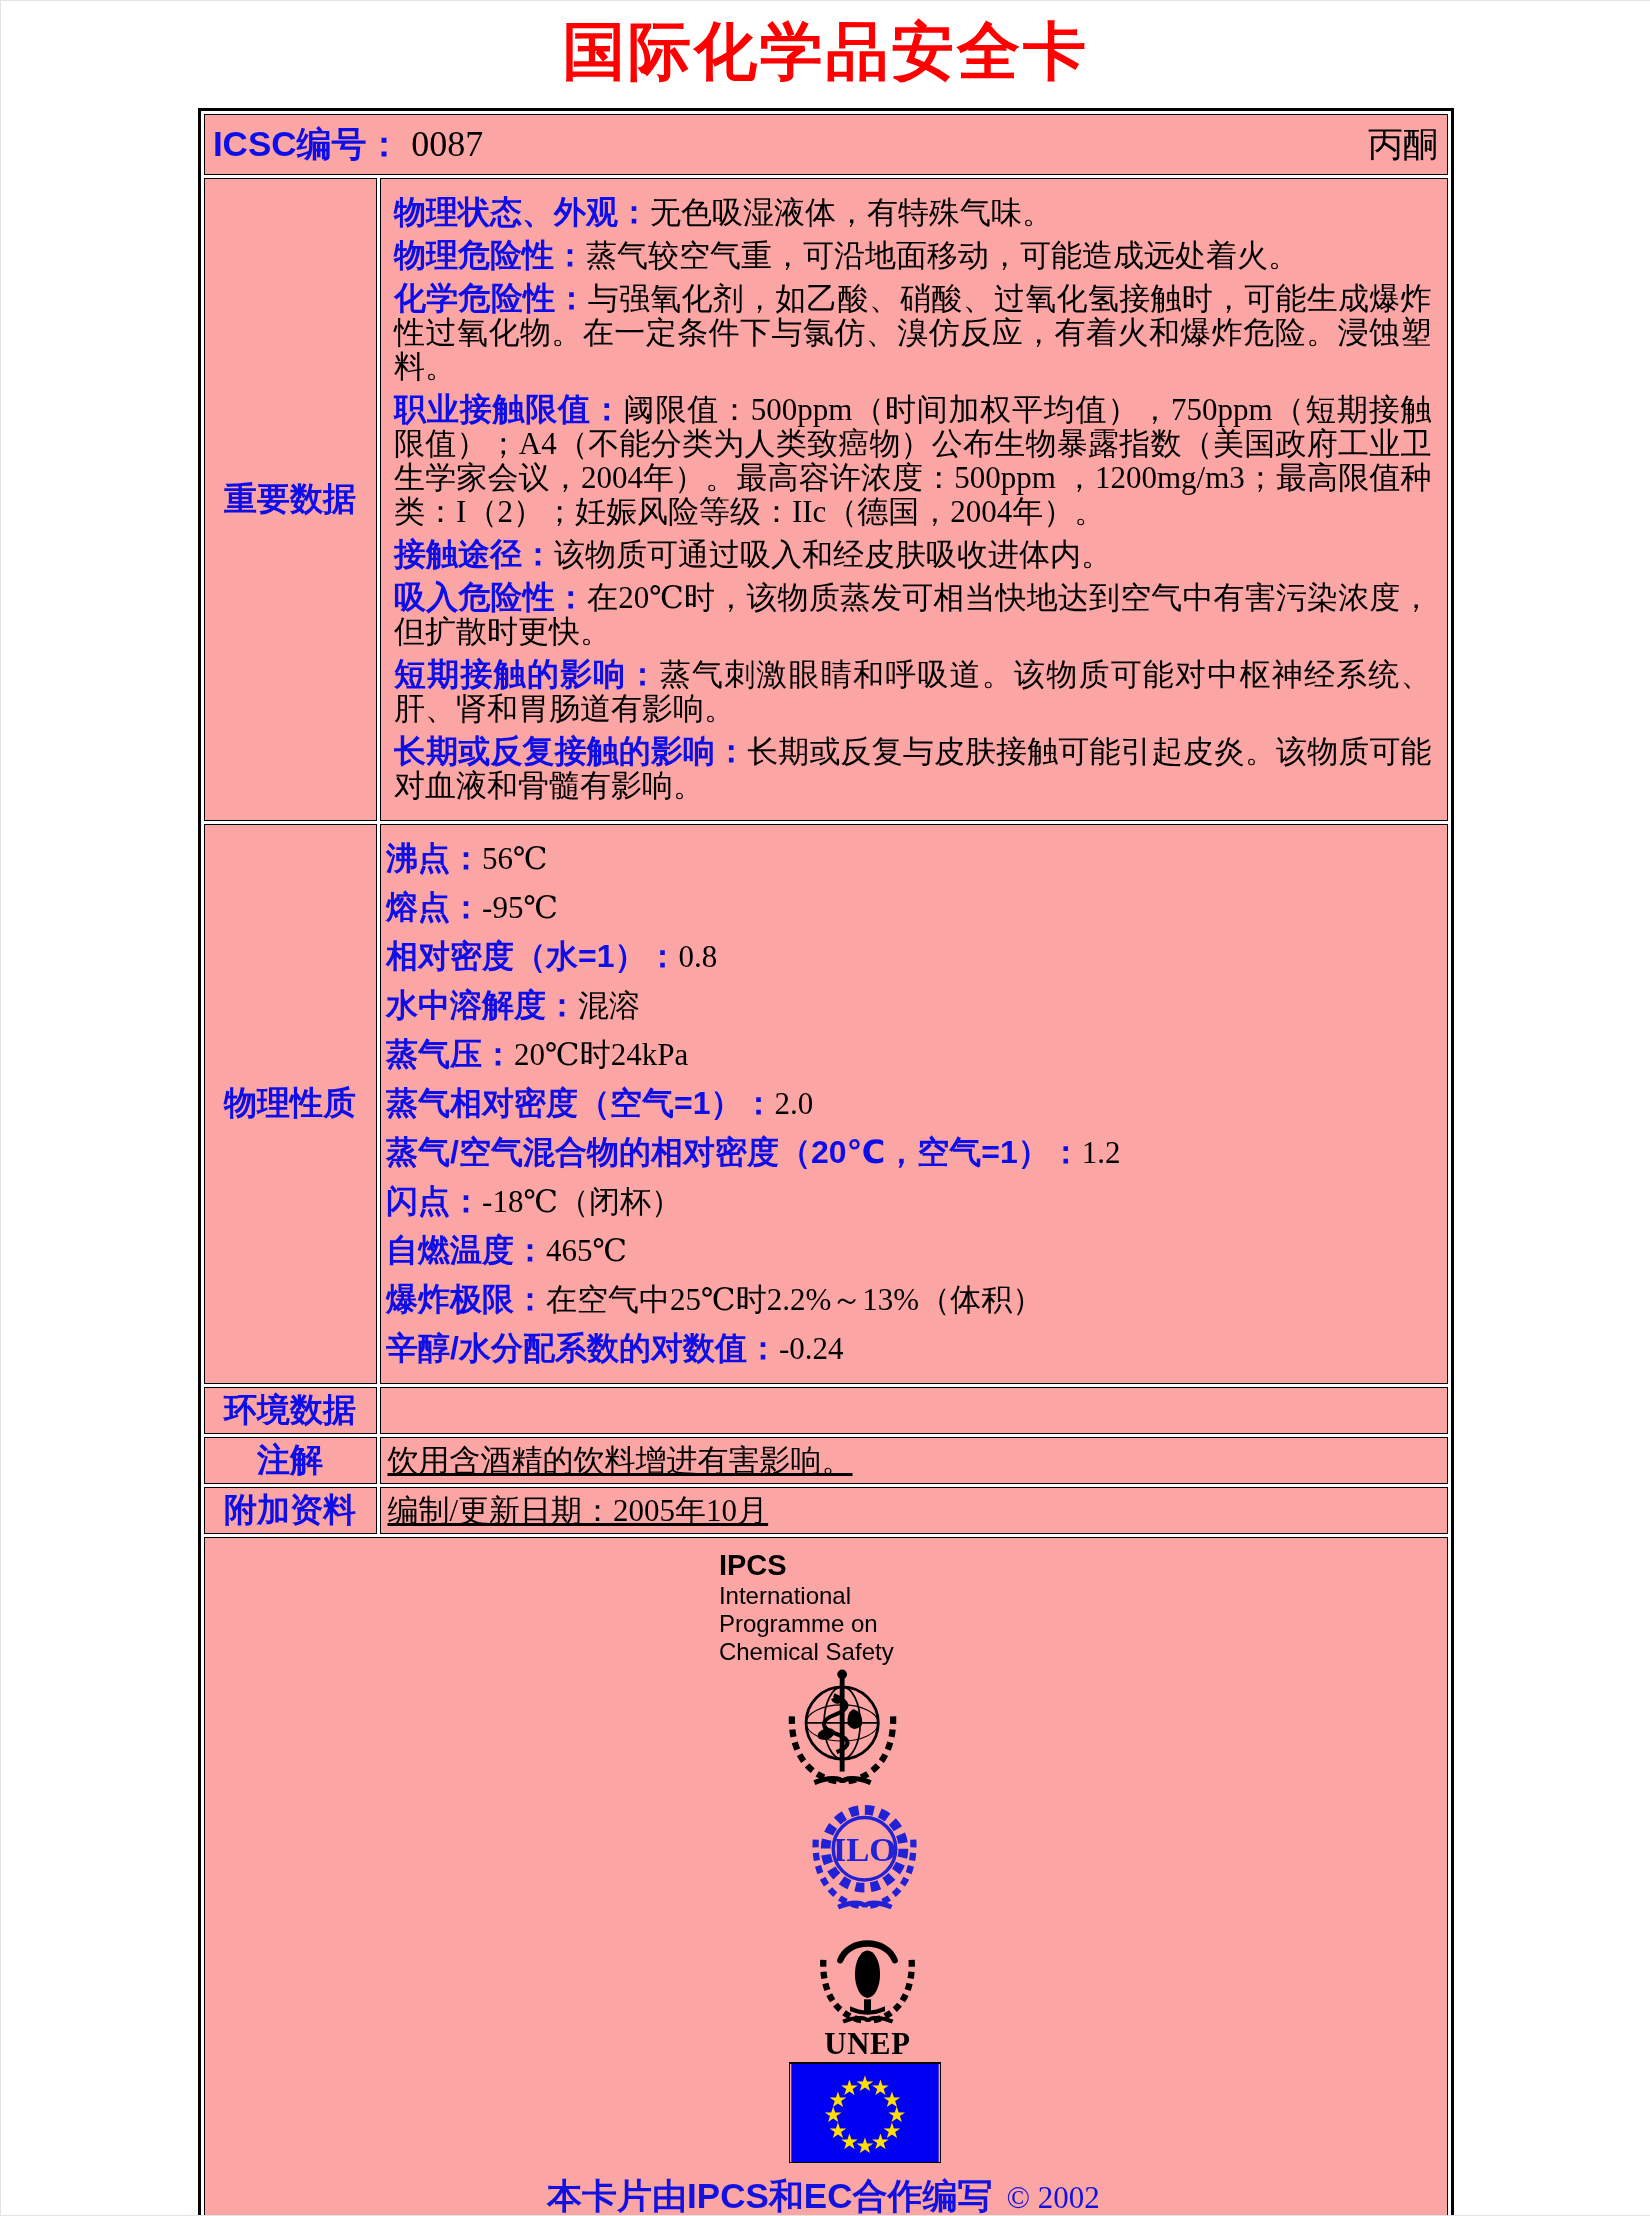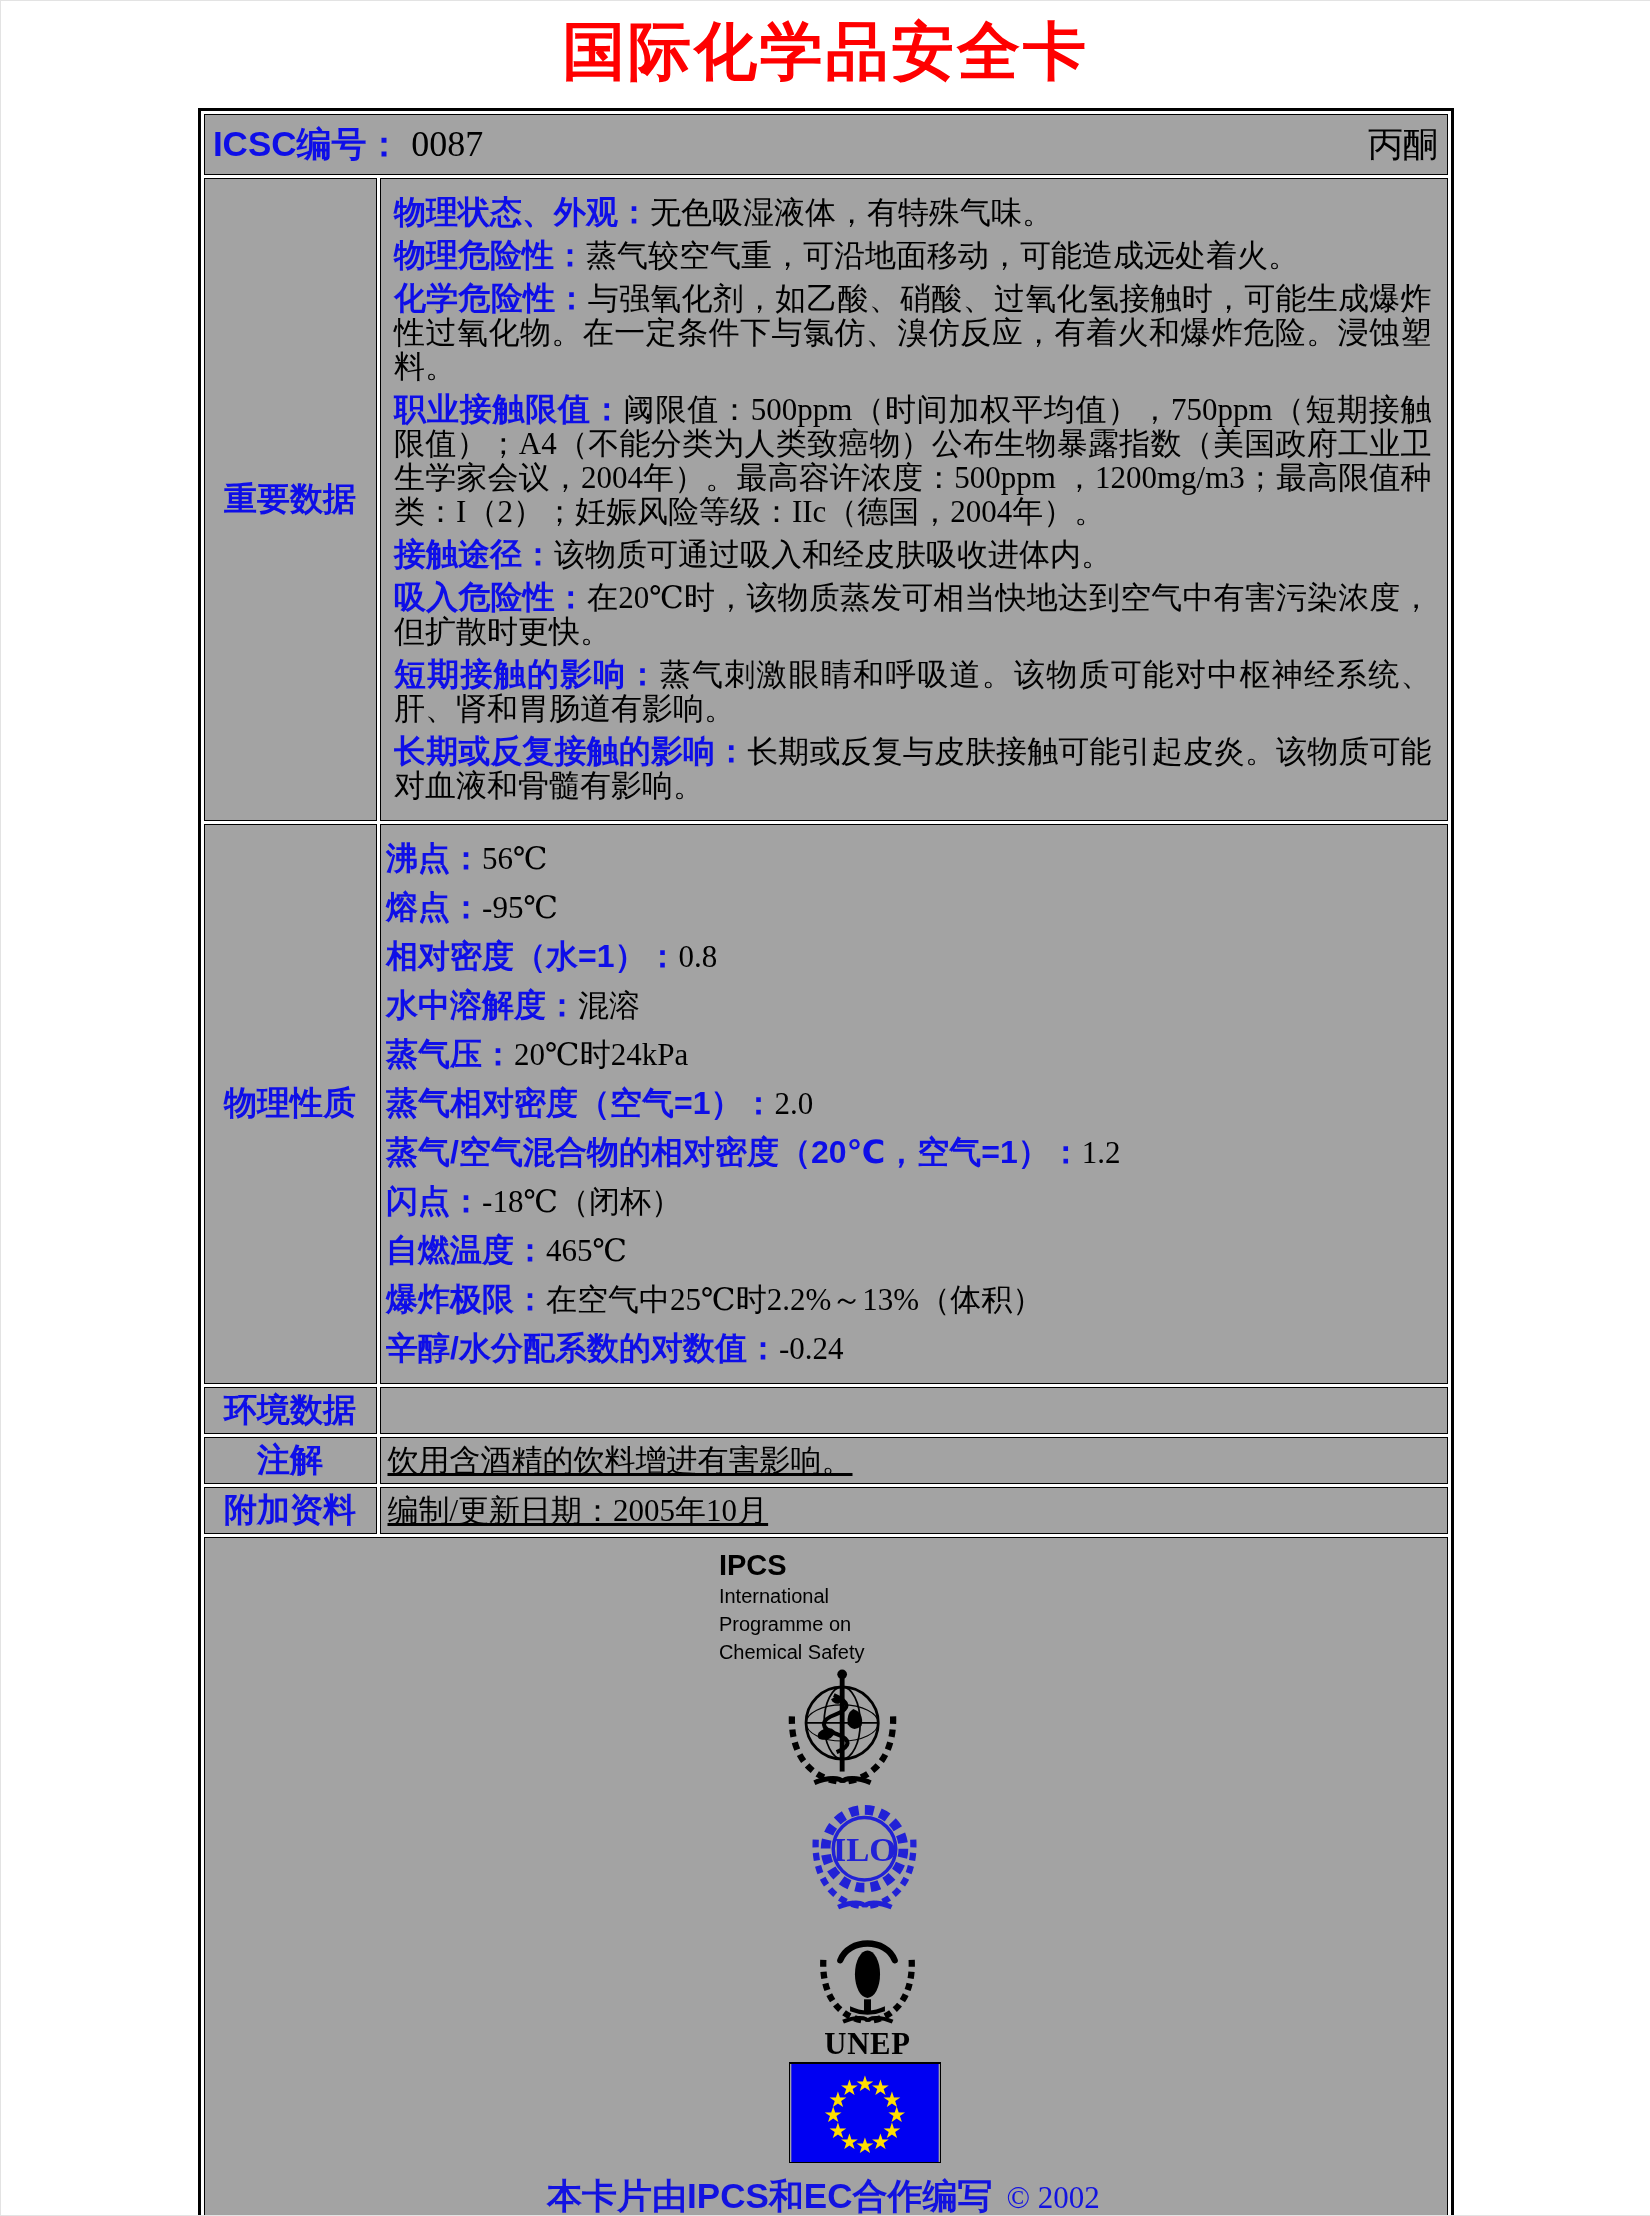--- a/index.html
+++ b/index.html
@@ -26,21 +26,21 @@
   }
   table.card {
     margin: 0 auto;
     width: 1256px;
     border: 3.5px solid #000;
     border-spacing: 3.5px;
     border-collapse: separate;
     table-layout: fixed;
     background:#fff;
   }
-  td { border: 1.4px solid #000; vertical-align: middle; background:#a3a3a3; }
+  td { border: 1.4px solid #000; vertical-align: middle; background:#fca5a5; }
 
   .lbl {
     color:#0e0ee8;
     font-family: "Liberation Sans", "DejaVu Sans", sans-serif;
     font-weight: bold;
   }
   .val { color:#000; font-family: "Liberation Serif", "DejaVu Serif", serif; }
 
   
   td.header-cell { height: 61px; padding: 0 8.4px; }
@@ -71,21 +71,21 @@
   .prop-cell .lbl { font-size:32px; }
 
   td.simple-cell { height: 43px; padding: 0 7px; font-size: 31px; text-decoration: underline; }
   td.env-cell { height: 43px; }
 
   
   td.footer-cell { padding: 11px 16.7px 9.8px 12.5px; }
   .logo-row { display:flex; align-items:center;flex-direction:column; }
   .ipcs-block { width: 209px; font-family:"Liberation Sans","DejaVu Sans",sans-serif; }
   .ipcs-acronym { font-size:29px; font-weight:bold; line-height:33px; }
-  .ipcs-line { font-size:20px; line-height:28px; }
+  .ipcs-line { font-size:24px; line-height:28px; }
   .logo { flex:0 0 auto; }
   .logo-who  { margin-left: 39px; }
   .logo-ilo  { margin-left: 82px; }
   .logo-unep { margin-left: 89px; }
   .logo-eu   { margin-left: 84px; }
   .eu-flag { display:block; border-top:2.8px solid #000; border-bottom:1.4px solid #000;
              border-left:0.7px solid #000; border-right:0.7px solid #000; }
   .credit-line { text-align:center; margin-top: 9.8px; color:#1212e0; }
   .credit-main {
     font-family: "Liberation Sans", "DejaVu Sans", sans-serif;

